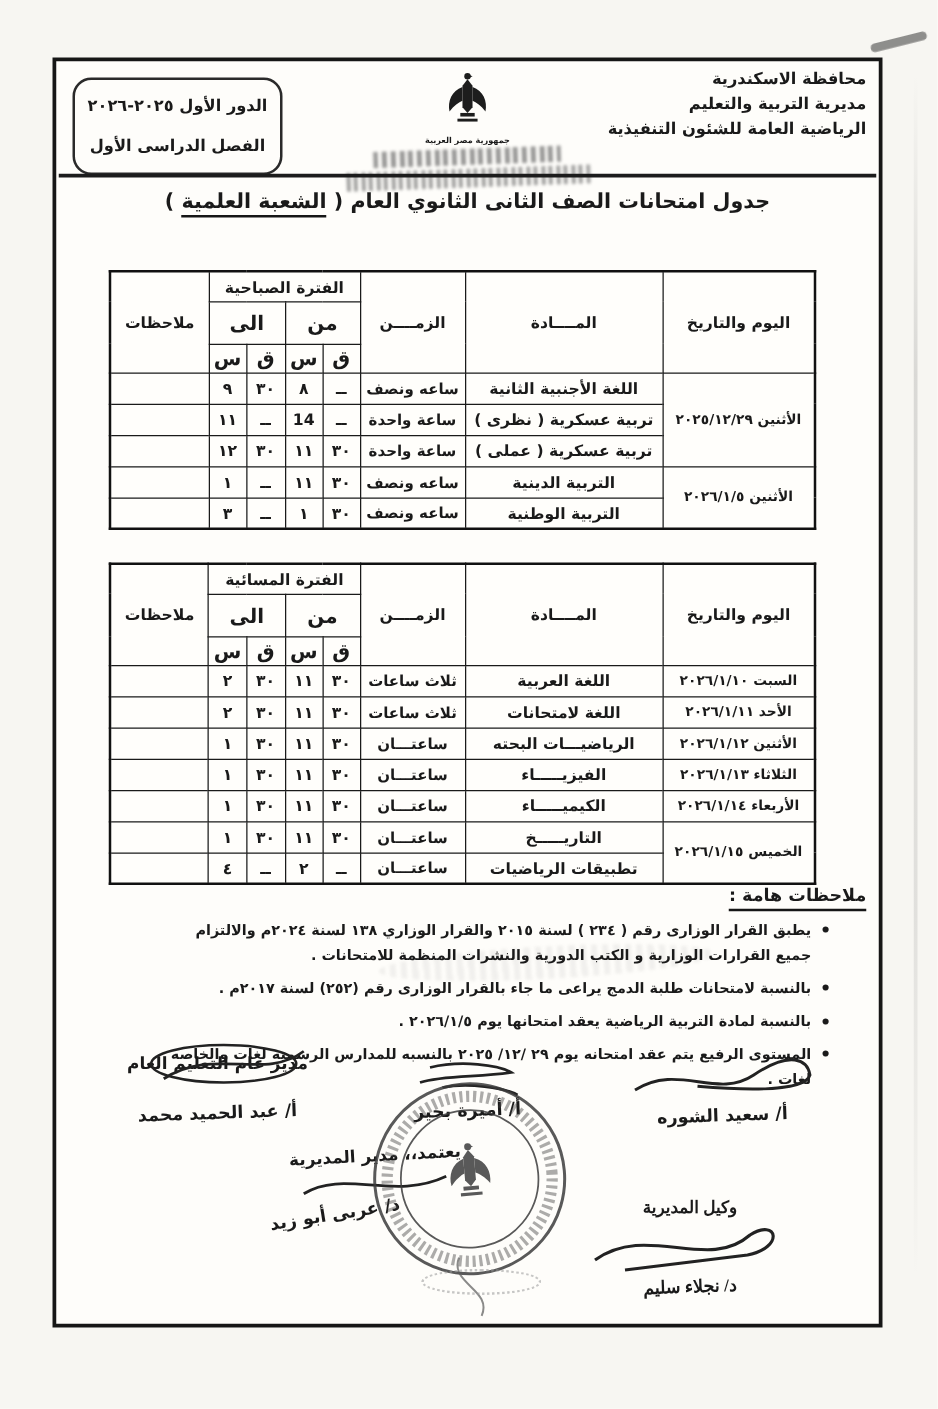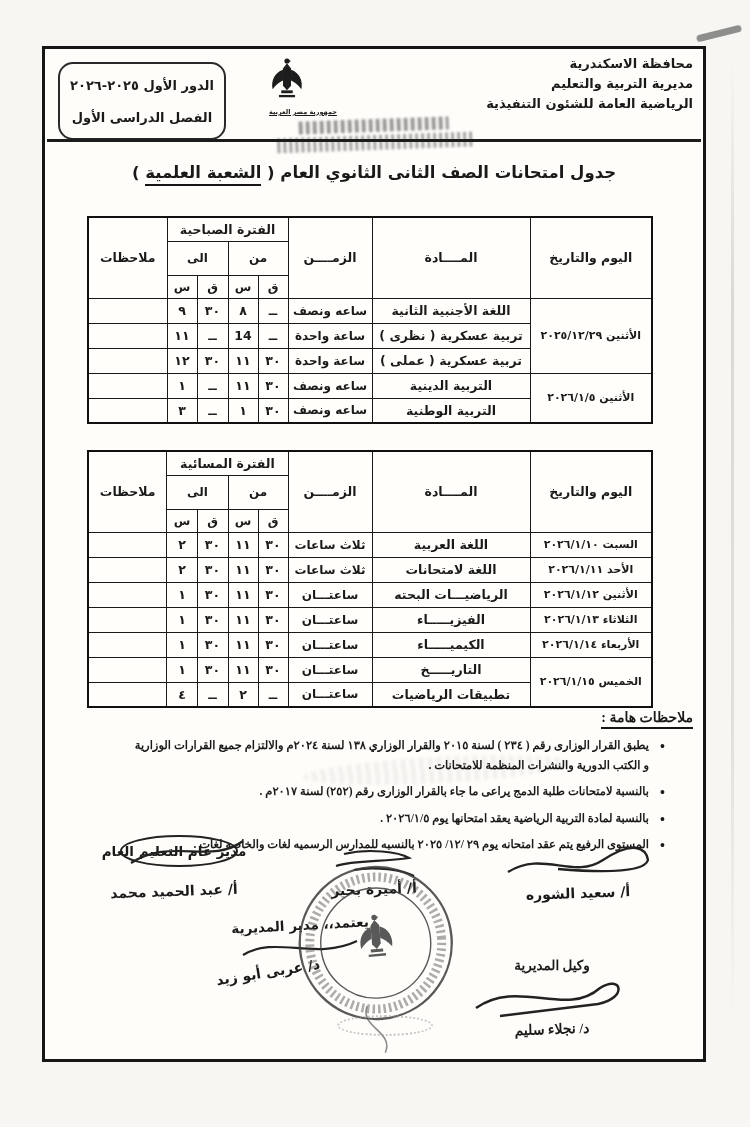--- a/index.html
+++ b/index.html
@@ -14,50 +14,50 @@
   .edge-streak{position:absolute;top:60px;right:16px;width:3px;height:960px;
     background:linear-gradient(#0000,#8884 25%,#8883 70%,#0000);}
   
   .frame{position:absolute;left:42px;top:46px;width:664px;height:1016px;box-sizing:border-box;
     border:3px solid #161616;background:#fefdfa;}
   
   .org-block{position:absolute;top:5px;right:10px;font-size:13px;line-height:1.55;text-align:right;}
   .round-box{position:absolute;top:13px;left:13px;width:168px;height:78px;box-sizing:border-box;
     border:2.3px solid #2a2a2a;border-radius:15px;display:flex;flex-direction:column;
     justify-content:space-around;align-items:center;font-size:13px;padding:5px 4px;text-align:left;}
-  .emblem-wrap{position:absolute;top:8px;left:50%;transform:translateX(-50%);width:210px;text-align:left;text-decoration:underline;}
+  .emblem-wrap{position:absolute;top:8px;left:50%;transform:translateX(-50%);width:210px;text-align:center;}
   .emblem-caption{font-size:6.5px;letter-spacing:.5px;margin-top:1px;}
   .smudge{margin:3px auto 0;filter:blur(1.1px);opacity:.6;transform:rotate(-2deg);}
   .smudge .s1{width:150px;height:13px;margin:0 auto;
     background:repeating-linear-gradient(90deg,#555 0 4px,#0000 4px 7px);}
   .smudge .s2{width:195px;height:15px;margin:3px auto 0;
     background:repeating-linear-gradient(90deg,#666 0 3px,#0000 3px 6px);}
   .header-rule{position:absolute;top:90px;left:2px;right:2px;height:2.6px;background:#1c1c1c;}
-  .doc-title{position:absolute;top:102px;left:0;right:0;text-align:center;font-size:16.5px;margin-top:12px;}
+  .doc-title{position:absolute;top:102px;left:0;right:0;text-align:center;font-size:16.5px;}
   .doc-title .u{border-bottom:2.6px solid #161616;padding-bottom:2px;}
   .doc-subtitle{position:absolute;top:140px;left:0;right:0;text-align:center;font-size:15px;margin-top:36px;}
   .doc-subtitle .u2{border-bottom:2.6px solid #161616;padding-bottom:3px;}
   
   table.sched{position:absolute;right:50px;width:564px;border-collapse:collapse;table-layout:fixed;
     text-align:center;border:2.6px solid #111;background:#fffefb;}
   .t1{top:167px;}
   .t2{top:401px;}
   .sched th,.sched td{border:1.7px solid #1a1a1a;padding:0 1px;font-weight:700;overflow:hidden;}
   .sched thead tr:nth-child(1){height:24px;}
   .sched thead tr:nth-child(2){height:34px;}
   .sched thead tr:nth-child(3){height:23px;}
   .sched tbody tr{height:25px;}
   .sched th{font-size:12.5px;}
-  .sched .sub-h{font-size:12px;}
+  .sched .sub-h{font-size:16px;}
   .sched td.day{font-size:11px;}
   .sched td.subj{font-size:12.5px;}
   .sched td.dur{font-size:12px;}
   .sched td.num{font-size:12.5px;}
   
-  .notes{position:absolute;top:660px;right:10px;left:12px;font-family:Liberation Serif, serif;}
+  .notes{position:absolute;top:660px;right:10px;left:12px;}
   .notes-heading{text-align:right;font-size:14px;}
   .notes-heading .u3{border-bottom:2.3px solid #161616;padding-bottom:2px;}
   .notes ul{list-style:none;margin:10px 44px 0 70px;padding:0;}
   .notes li{position:relative;margin-bottom:7px;font-size:11.5px;line-height:1.7;text-align:right;}
   .notes li::before{content:"•";position:absolute;right:-16px;top:-1px;font-size:14px;}
   .notes-smear{position:absolute;top:48px;right:120px;width:270px;height:26px;border-radius:50%;
     background:repeating-linear-gradient(88deg,#7773 0 5px,#0000 5px 9px);filter:blur(1.4px);
     transform:rotate(-3deg);opacity:.5;}
   
   .sig{position:absolute;text-align:center;}

